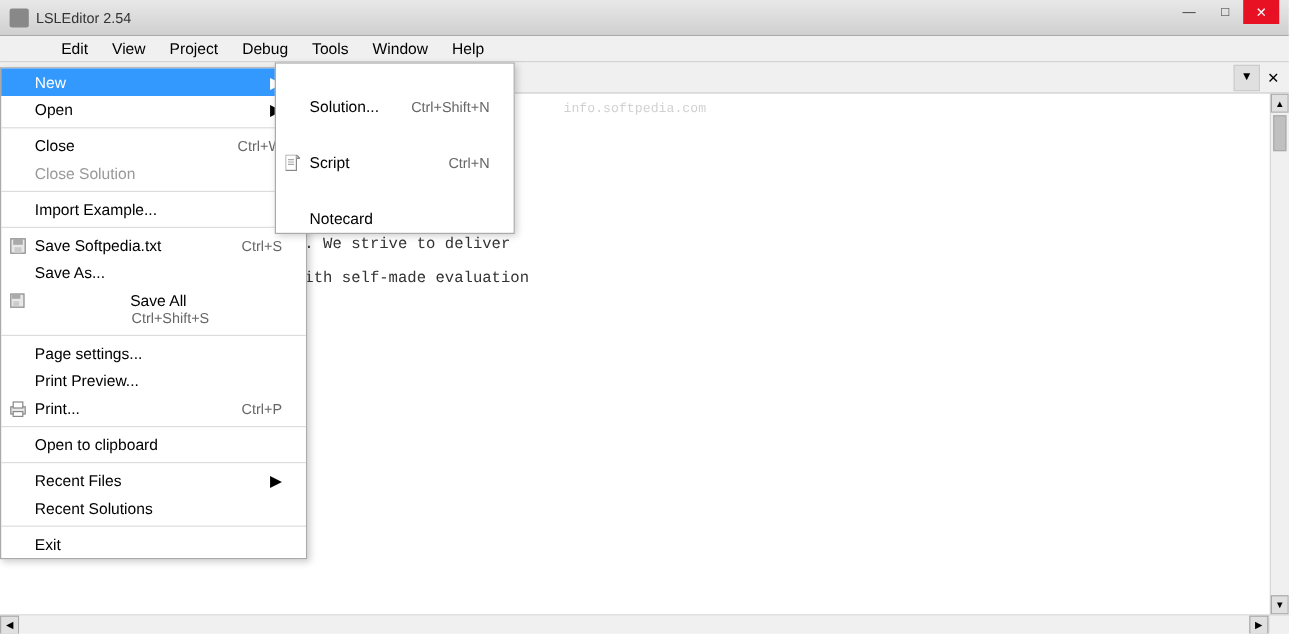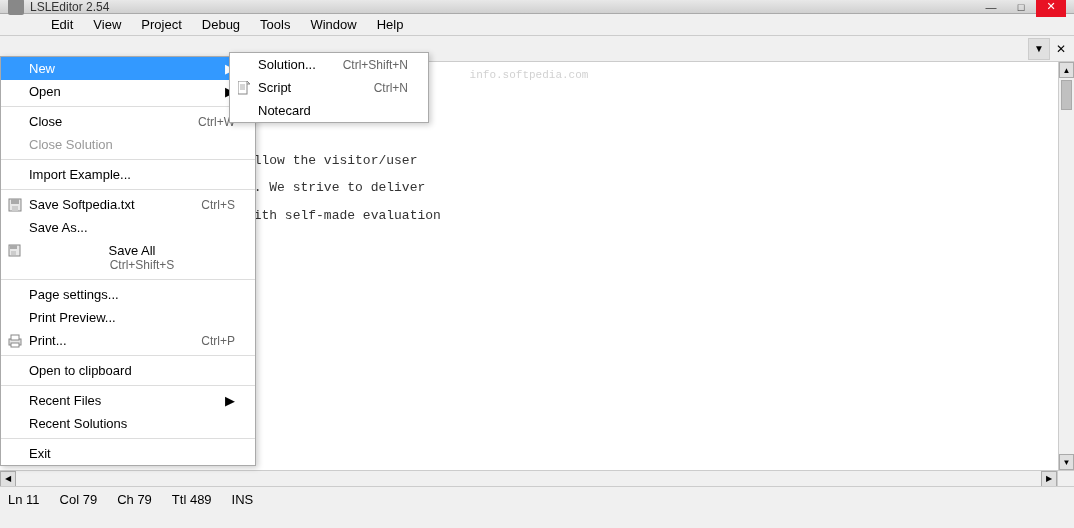--- a/index.html
+++ b/index.html
@@ -9,23 +9,22 @@
       background: #f0f0f0;
       width: 1074px;
       height: 528px;
       overflow: hidden;
       user-select: none;
     }
 
     
     .title-bar {
       background: linear-gradient(to bottom, #e8e8e8, #d0d0d0);
-      height: 14px;
-      display: flex;
-      align-items: center;
+      height: 30px;
+      display: flex;
       justify-content: space-between;
       border-bottom: 1px solid #aaa;
       padding: 0 8px;
     }
     .title-bar-left {
       display: flex;
       align-items: center;
       gap: 6px;
     }
     .title-bar-icon {
@@ -130,20 +129,21 @@
       left: 229px;
       top: 52px;
       background: white;
       border: 1px solid #aaa;
       box-shadow: 2px 2px 6px rgba(0,0,0,0.2);
       z-index: 101;
       min-width: 200px;
     }
     .new-submenu .dropdown-item {
       padding: 4px 20px 4px 28px;
+      margin-top: 24px;
     }
 
     
     .toolbar {
       background: #f0f0f0;
       height: 26px;
       border-bottom: 1px solid #ccc;
       display: flex;
       align-items: center;
       justify-content: flex-end;
@@ -445,20 +445,13 @@
 
   <div class="editor-bottom">
     <div class="scrollbar-h">
       <div class="scrollbar-h-btn">◀</div>
       <div class="scrollbar-h-track"></div>
       <div class="scrollbar-h-btn">▶</div>
     </div>
     <div class="scrollbar-corner"></div>
   </div>
 
-  <div class="status-bar">
-    <span>Ln 11</span>
-    <span>Col 79</span>
-    <span>Ch 79</span>
-    <span>Ttl 489</span>
-    <span>INS</span>
-  </div>
 </div>
 
 </body></html>

